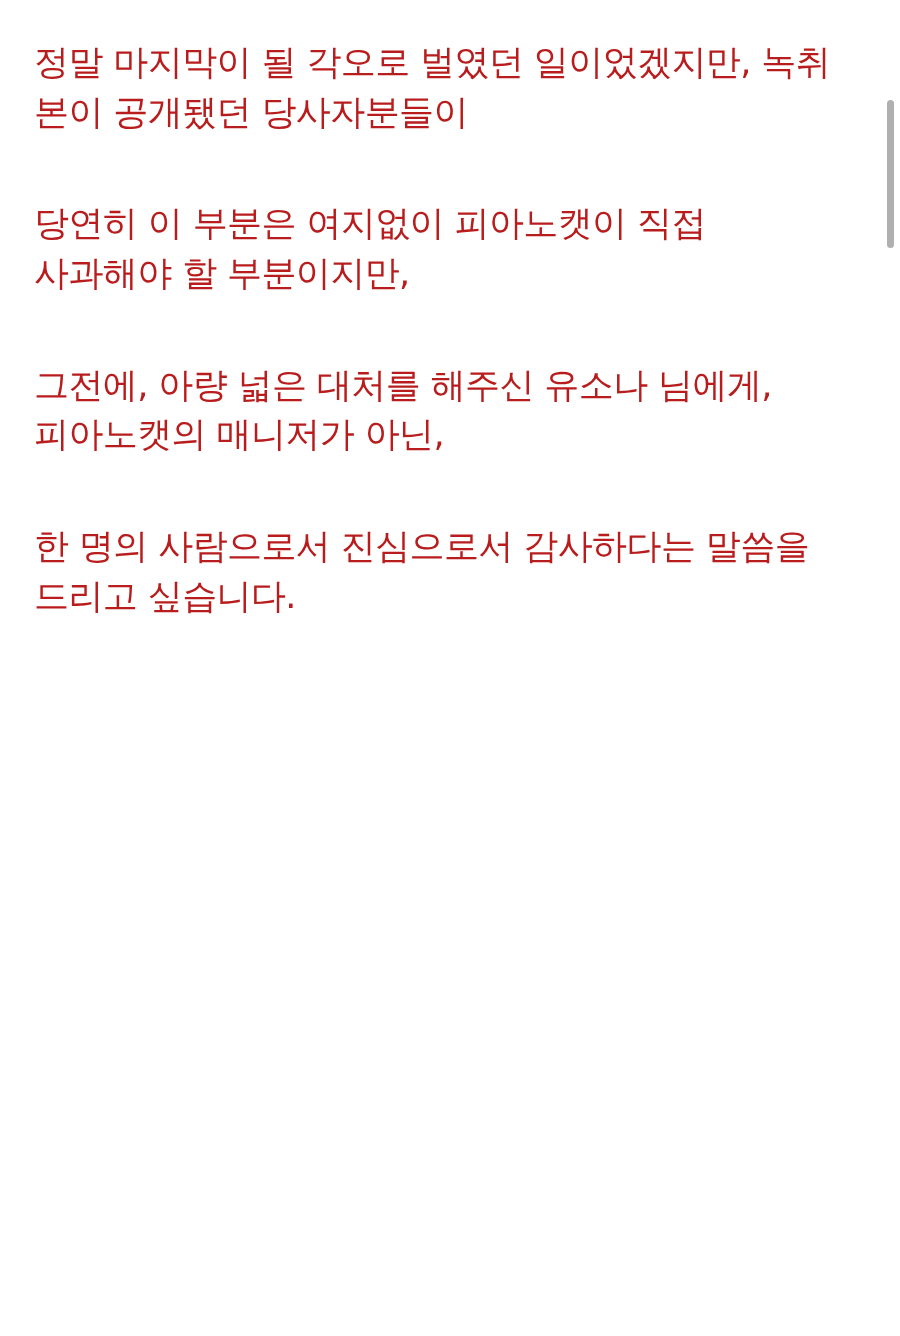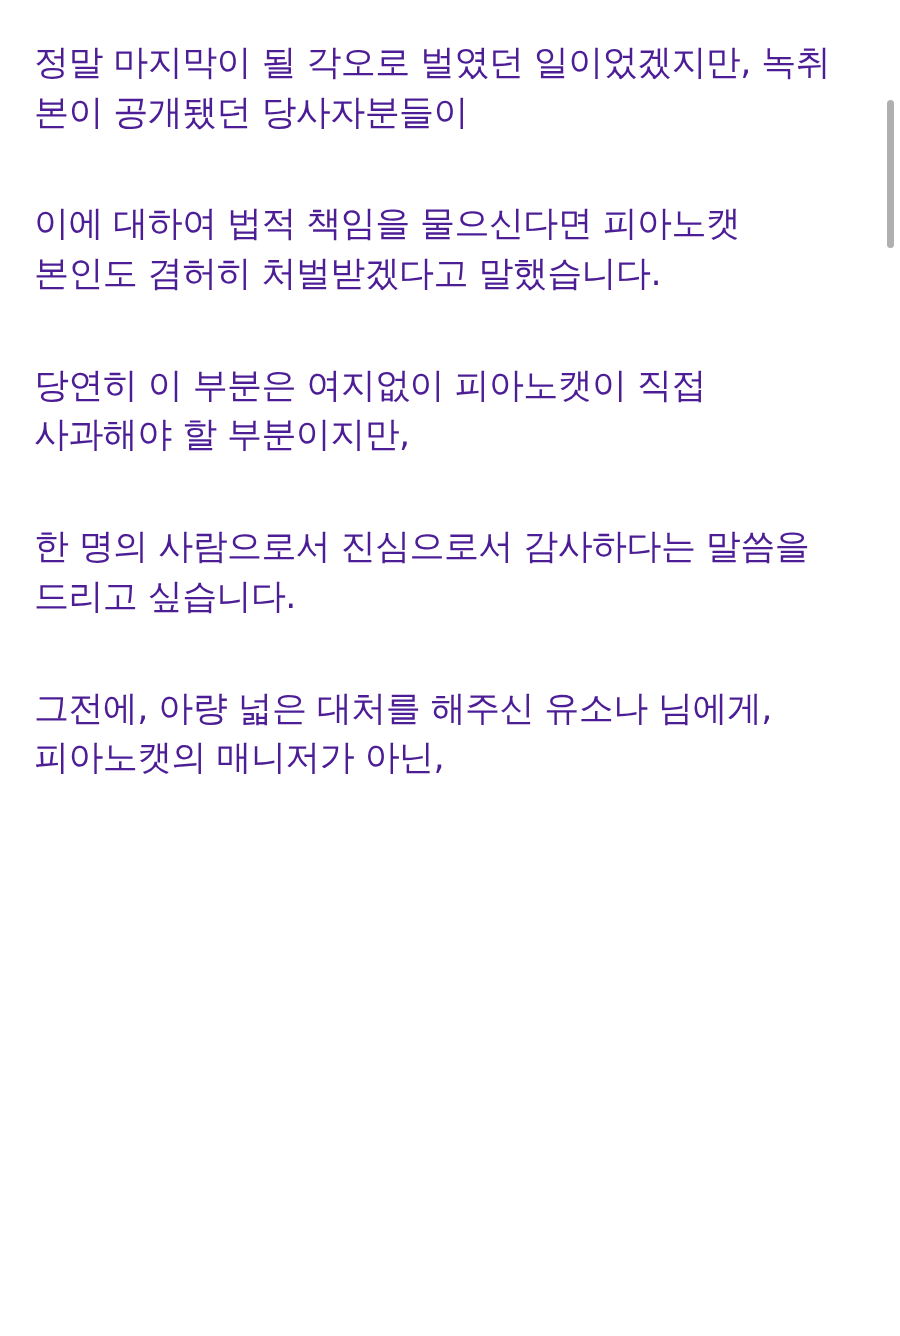--- a/index.html
+++ b/index.html
@@ -23,21 +23,21 @@
     position: relative;
     background: #ffffff;
   }
   .article {
     display: block;
   }
   .para {
     margin: 0 0 62px 0;
     font-size: 35px;
     line-height: 1.42;
-    color: #4c1d95;
+    color: #b91c1c;
     letter-spacing: -0.6px;
     font-weight: 400;
     word-break: keep-all;
     white-space: pre-wrap;
     max-width: 805px;
   }
   .para:last-child {
     margin-bottom: 0;
   }
   .scrollbar-track {
@@ -57,22 +57,21 @@
     border-radius: 4px;
     background: #b0b0b0;
   }
 </style>
 </head>
 <body>
 
 <div class="page">
   <div class="article">
     <p class="para">정말 마지막이 될 각오로 벌였던 일이었겠지만, 녹취 본이 공개됐던 당사자분들이</p>
-    <p class="para">이에 대하여 법적 책임을 물으신다면 피아노캣 본인도 겸허히 처벌받겠다고 말했습니다.</p>
     <p class="para">당연히 이 부분은 여지없이 피아노캣이 직접 사과해야 할 부분이지만,</p>
+    <p class="para">그전에, 아량 넓은 대처를 해주신 유소나 님에게, 피아노캣의 매니저가 아닌,</p>
     <p class="para">한 명의 사람으로서 진심으로서 감사하다는 말씀을 드리고 싶습니다.</p>
-    <p class="para">그전에, 아량 넓은 대처를 해주신 유소나 님에게, 피아노캣의 매니저가 아닌,</p>
   </div>
 
   <div class="scrollbar-track">
     <div class="scrollbar-thumb"></div>
   </div>
 </div>
 
 </body></html>

